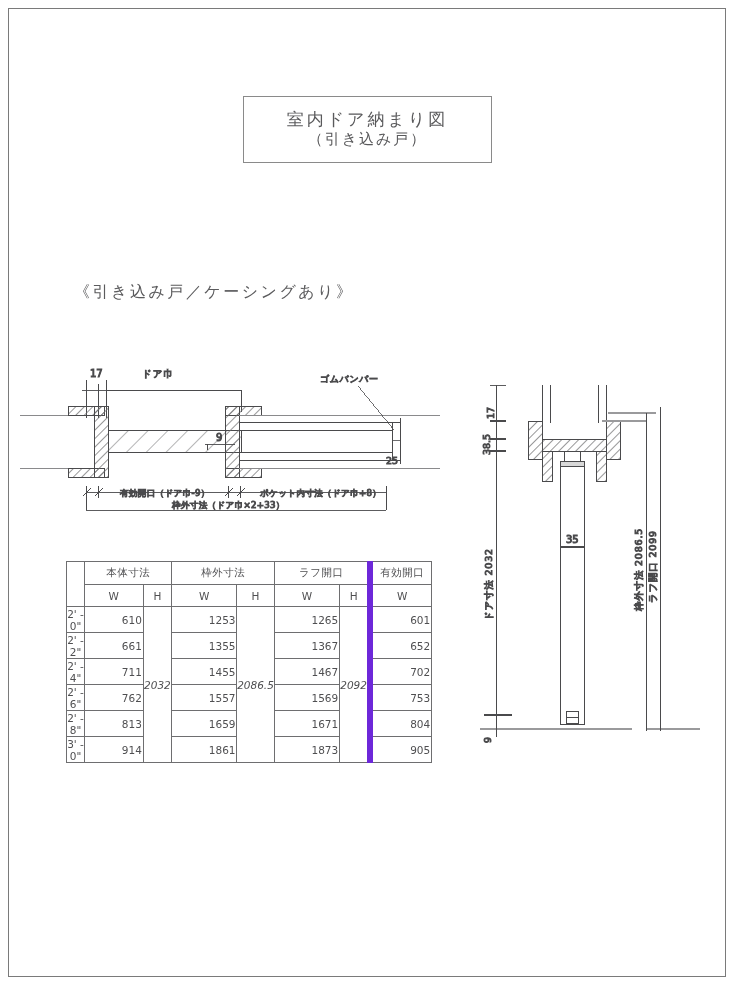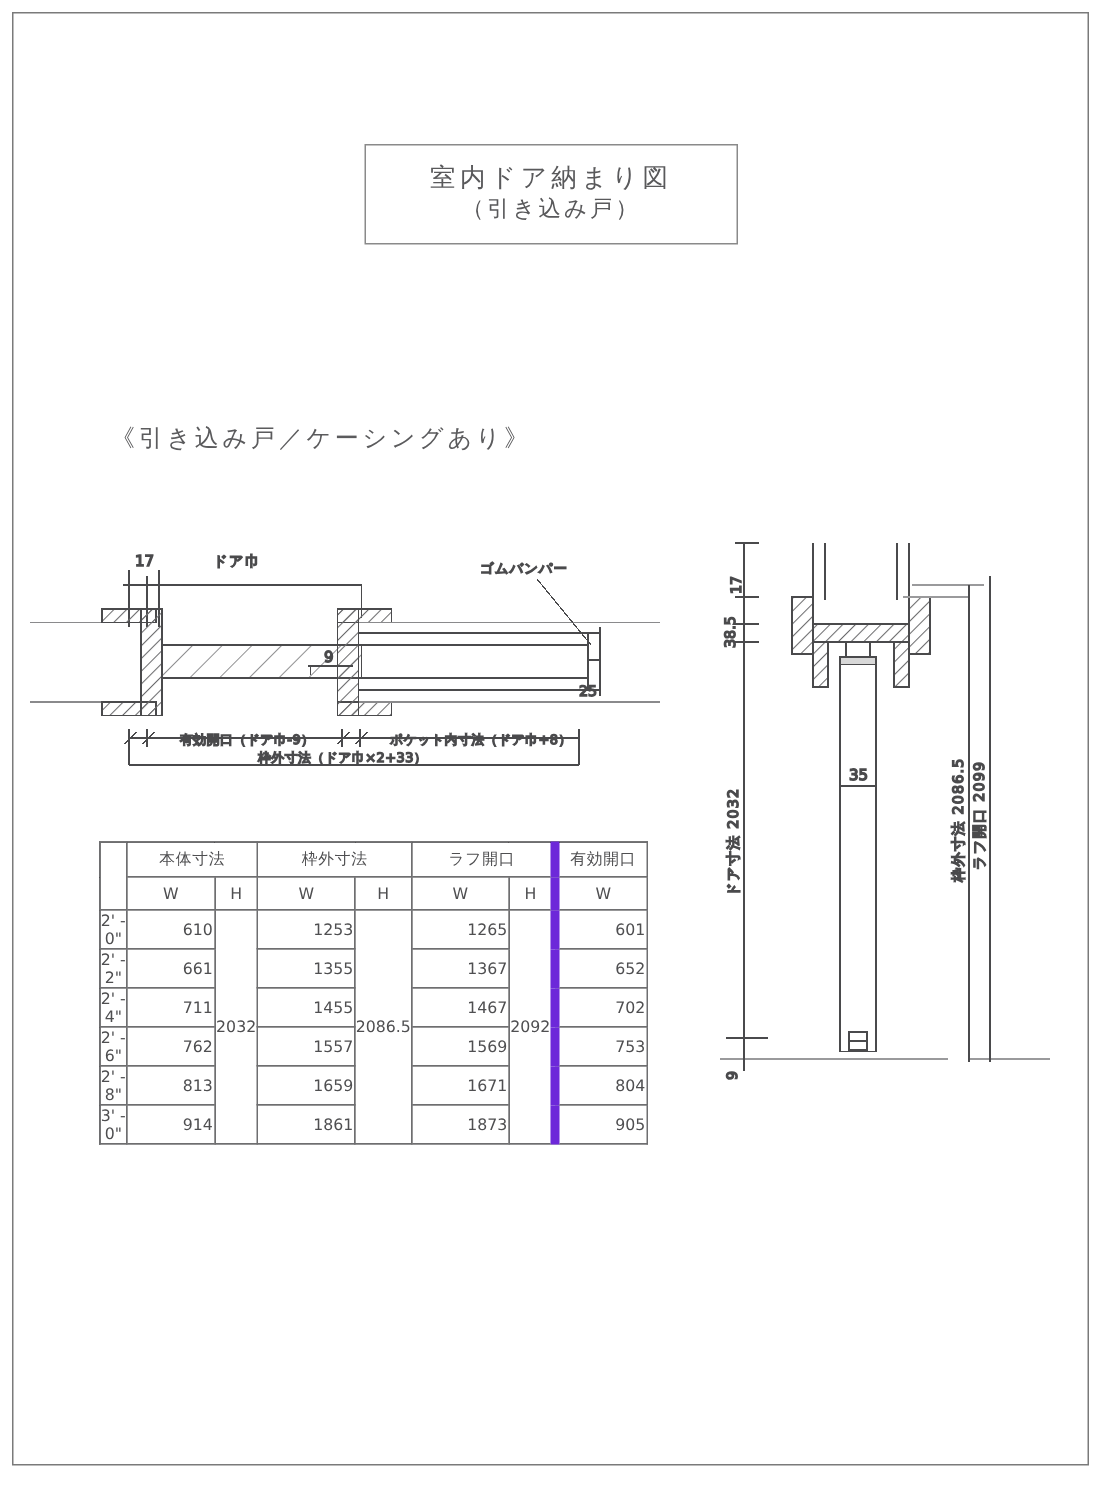--- a/index.html
+++ b/index.html
@@ -64,49 +64,49 @@
     color: #5b5b5d;
     white-space: nowrap;
   }
   
   .draw {
     position: absolute;
     overflow: visible;
     text-align: right;
   }
   #plan-view { left: 20px; top: 360px; }
-  #elev-view { left: 460px; top: 348px; }
+  #elev-view { left: 460px; top: 371px; }
   .cadtext {
     font-family: "DejaVu Sans", "Liberation Sans", sans-serif;
     fill: #4a4a4c;
   }
   
   #dim-table {
     position: absolute;
     left: 66px;
     top: 561px;
     width: 366px;
     border-collapse: collapse;
     font-size: 10.5px;
     color: #4f4f51;
-    background: #000000;
+    background: #15803d;
   }
   #dim-table td, #dim-table th {
     border: 1px solid #6e6e70;
     text-align: center;
     font-weight: normal;
     padding: 0;
     height: 25px;
     background: #fff;
   }
   #dim-table th.grp { height: 22px; font-size: 10.5px; letter-spacing: 0.5px; }
   #dim-table th.sub { height: 21px; font-size: 10.5px; }
   #dim-table td.sizecell { width: 86px; }
   #dim-table td.num { width: 40px; padding-left: 36px; }
-  #dim-table td.span { width: 40px; }
+  #dim-table td.span { width: 40px; font-style: italic; }
   #dim-table .thick-l { border-left: 6px solid #6d28d9; }
   #dim-table .corner { border: 1px solid #6e6e70; }
 </style>
 </head>
 <body>
 
 <div id="sheet">
 
   <div id="page-border"></div>
 

